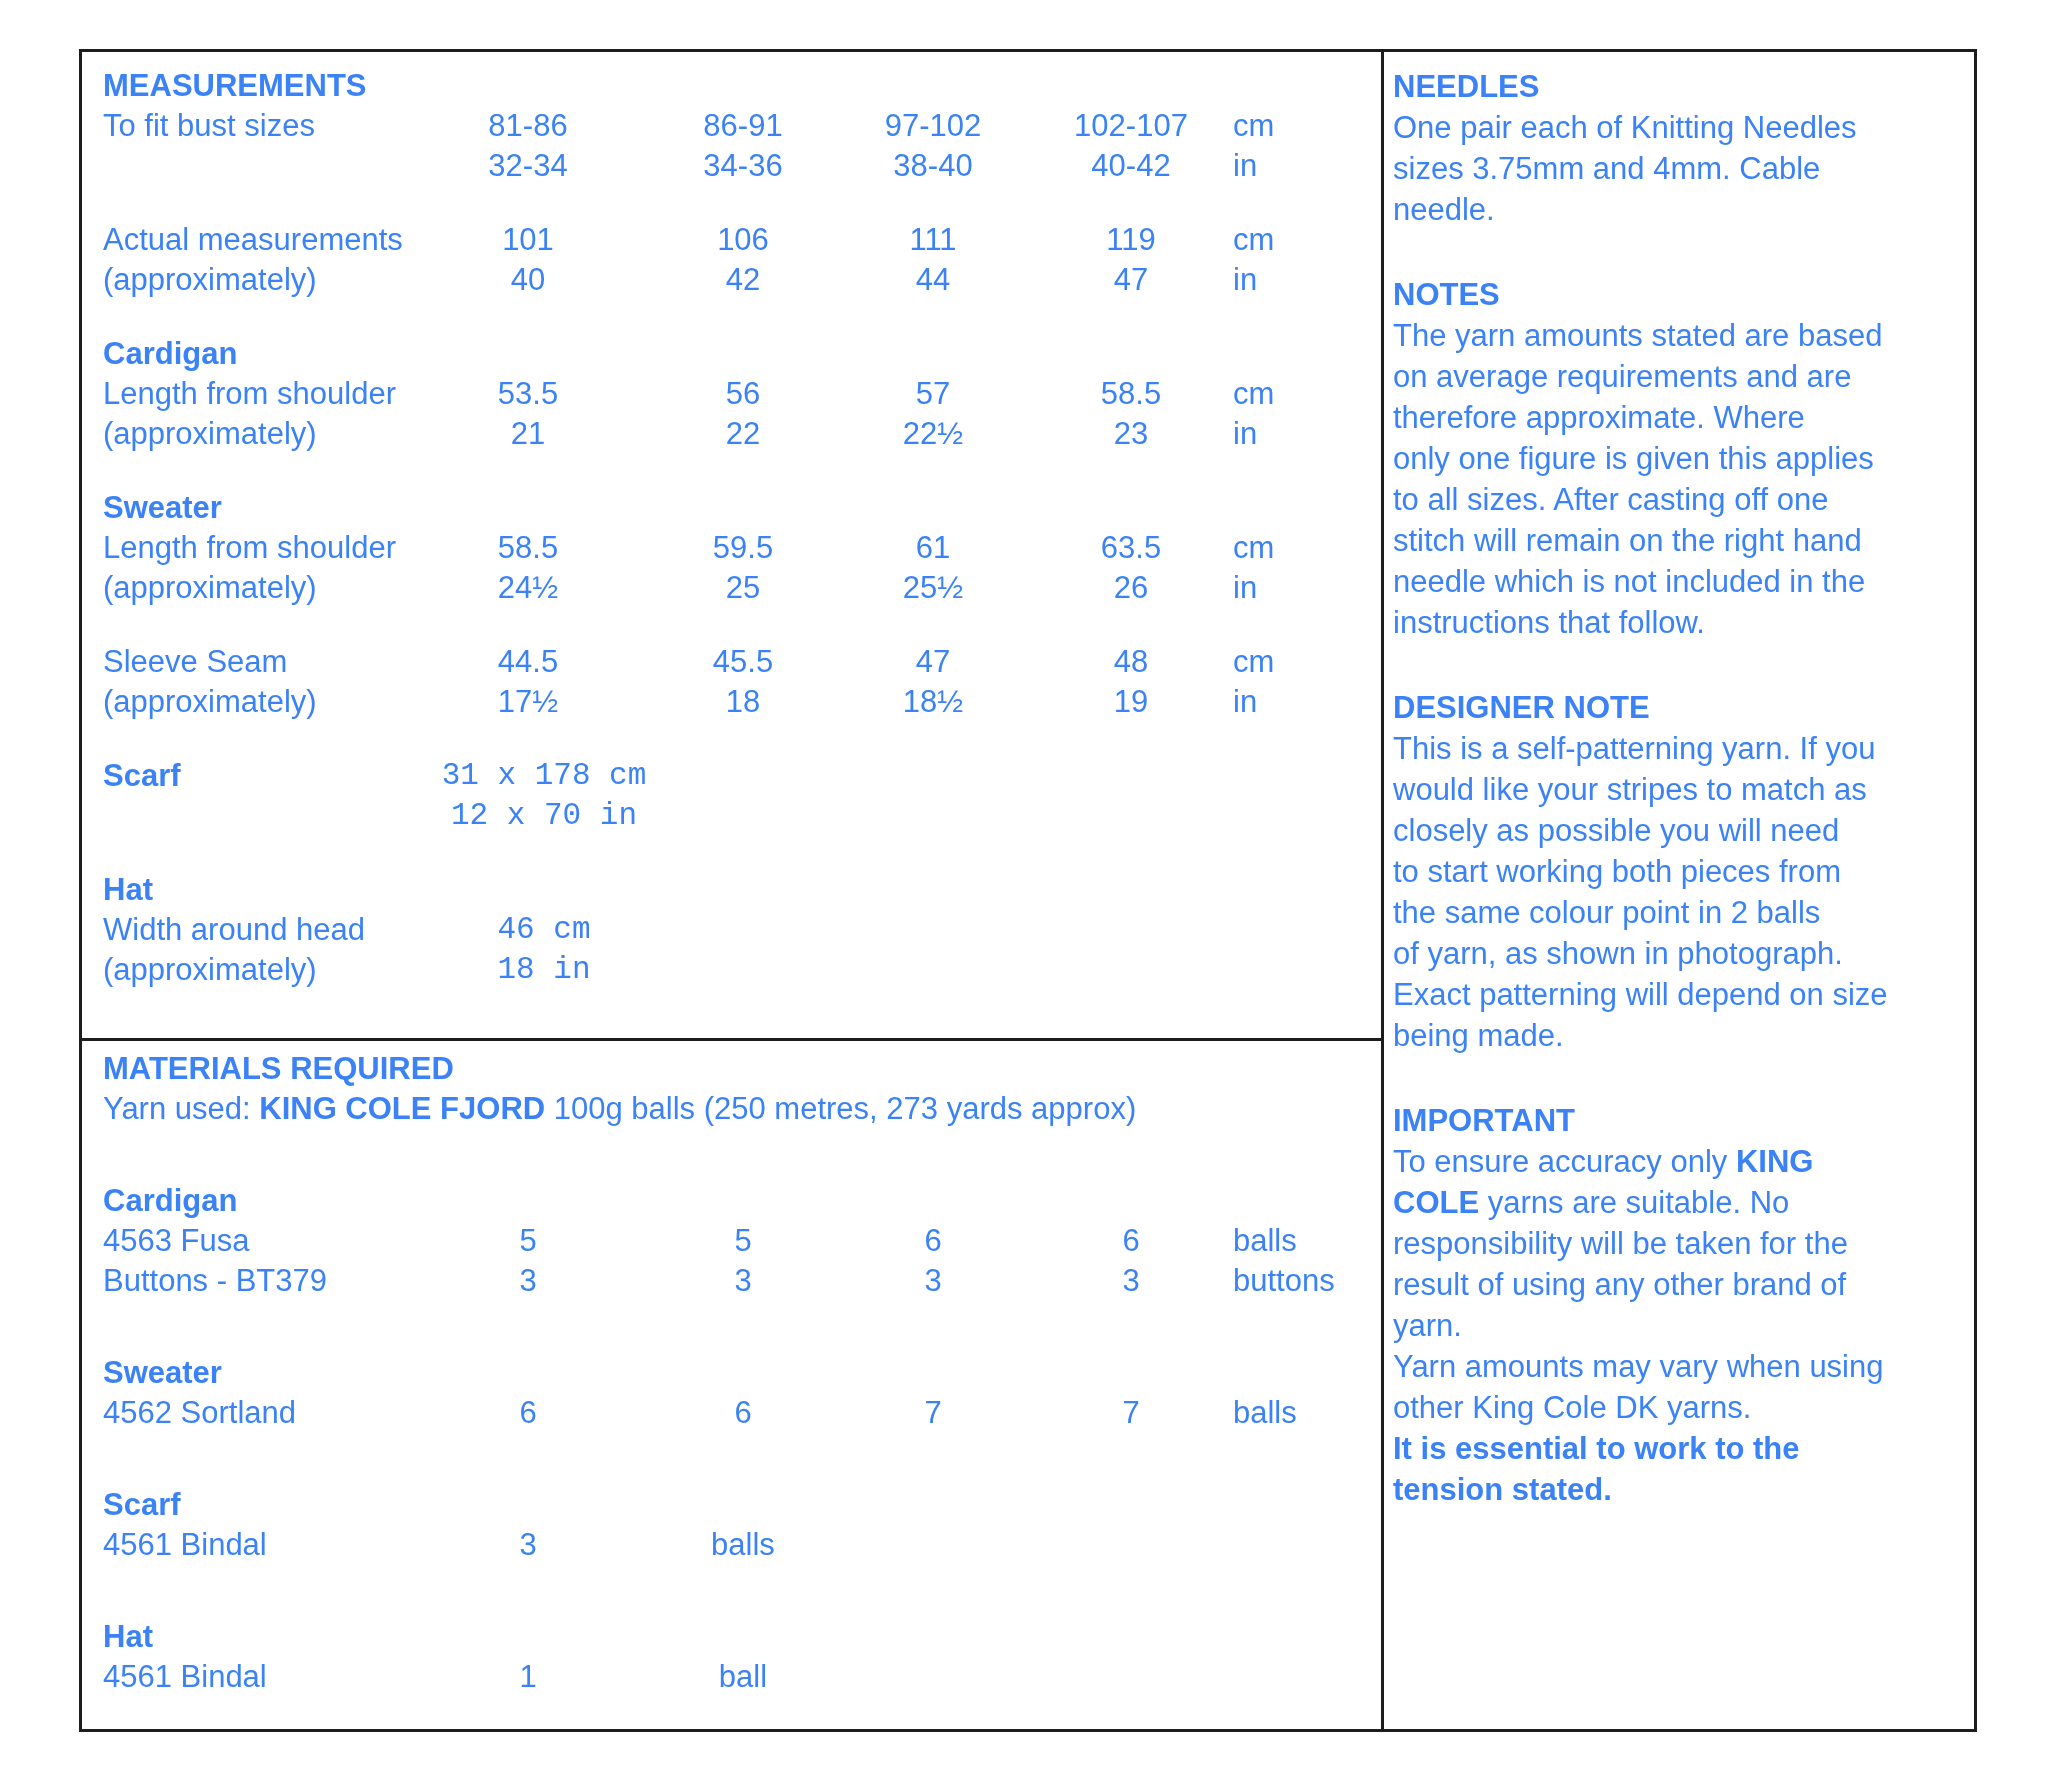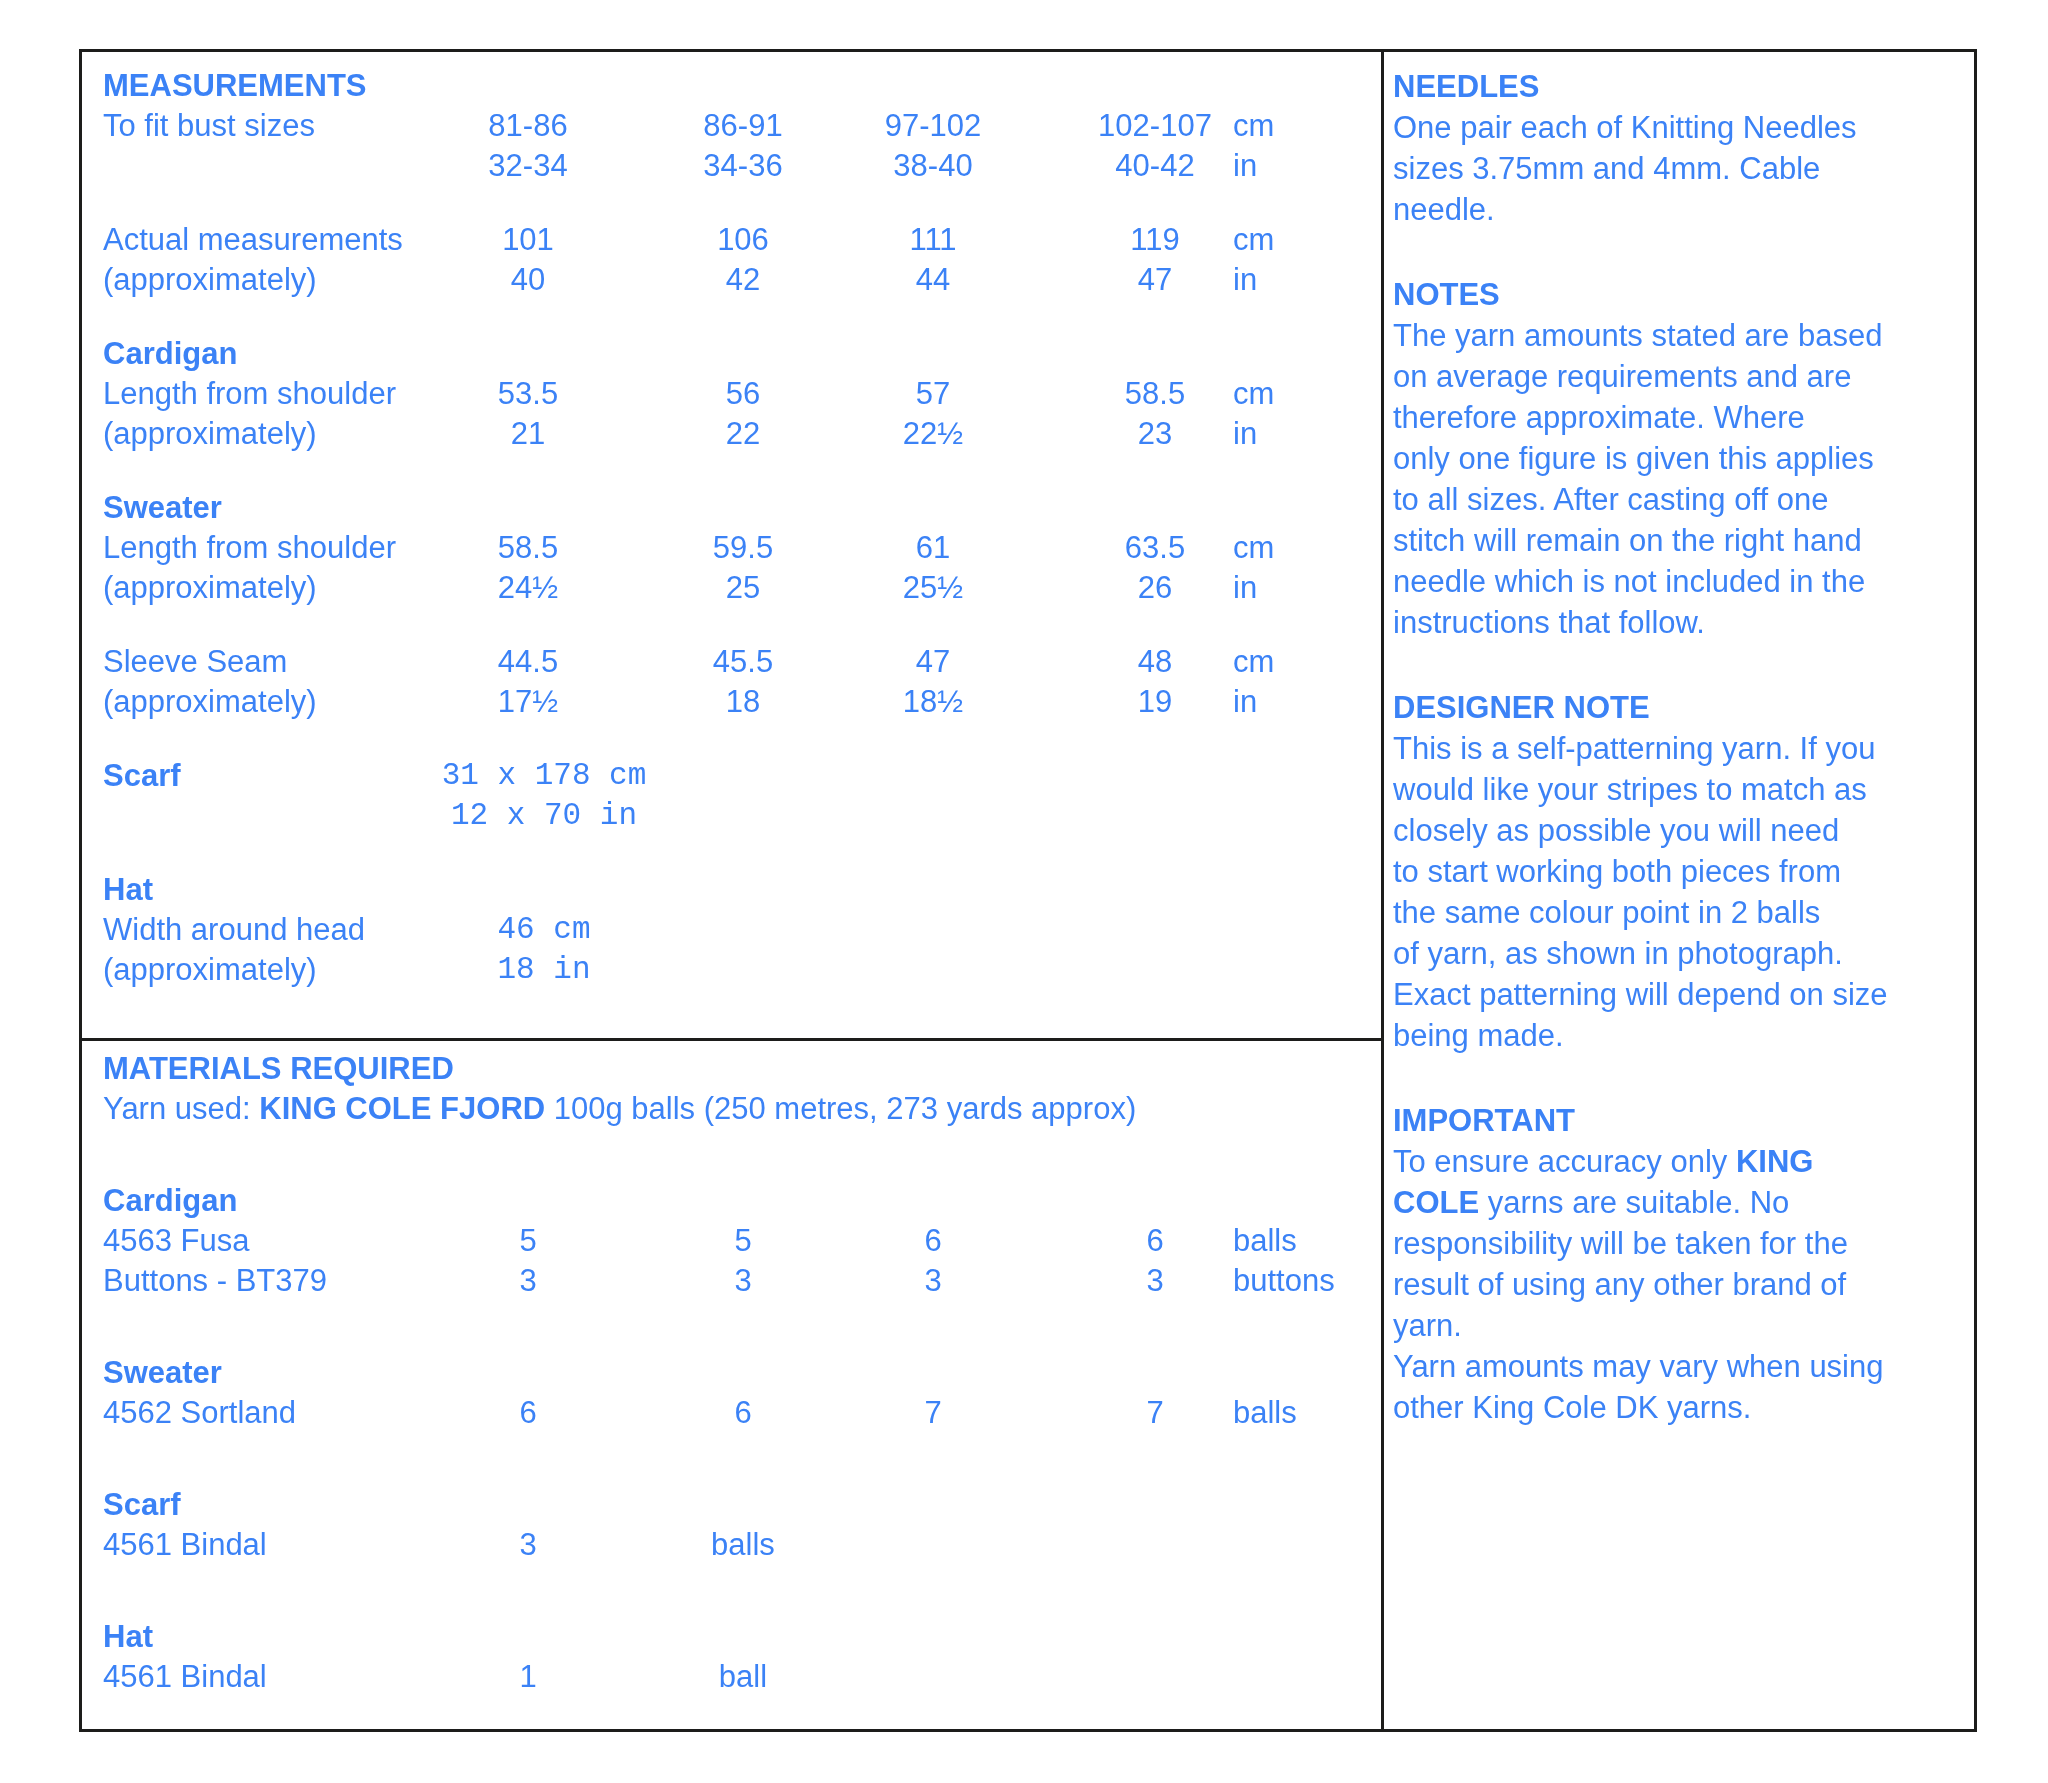--- a/index.html
+++ b/index.html
@@ -24,21 +24,21 @@
   .mats{position:absolute;left:0;top:989px;width:1406px;height:740px;padding:8px 0 0 21px;box-sizing:border-box;overflow:hidden;}
   .side{position:absolute;left:1302px;top:0;width:596px;padding:14px 8px 0 9px;box-sizing:border-box;line-height:41px;}
   .row{position:relative;height:40px;line-height:40px;white-space:nowrap;}
   .b{font-weight:bold;}
   .gap{height:34px;}
   .mgap{height:52px;}
   .c{position:absolute;top:0;width:220px;text-align:center;}
   .c1{left:315px;}
   .c2{left:530px;}
   .c3{left:720px;}
-  .c4{left:942px;}
+  .c4{left:918px;}
   .unit{position:absolute;left:1130px;top:0;}
   .scarfval{position:absolute;left:241px;width:400px;text-align:center;top:0;font-family:Liberation Mono, monospace;}
   .side p{margin:0;white-space:pre-line;}
   .sec{margin-top:44px;}
   .side .h{height:41px;line-height:41px;font-weight:bold;}
 </style>
 </head>
 <body>
 
 <div class="canvas">
@@ -257,16 +257,18 @@
 
       <div class="sec">
         <div class="h">IMPORTANT</div>
         <p><span>To ensure accuracy only </span><span class="b">KING
 COLE</span><span> yarns are suitable. No
 responsibility will be taken for the
 result of using any other brand of
 yarn.
 Yarn amounts may vary when using
 other King Cole DK yarns.</span></p>
+        <p class="b sec">It is essential to work to the
+tension stated.</p>
       </div>
     </div>
   </div>
 </div>
 
 </body></html>

